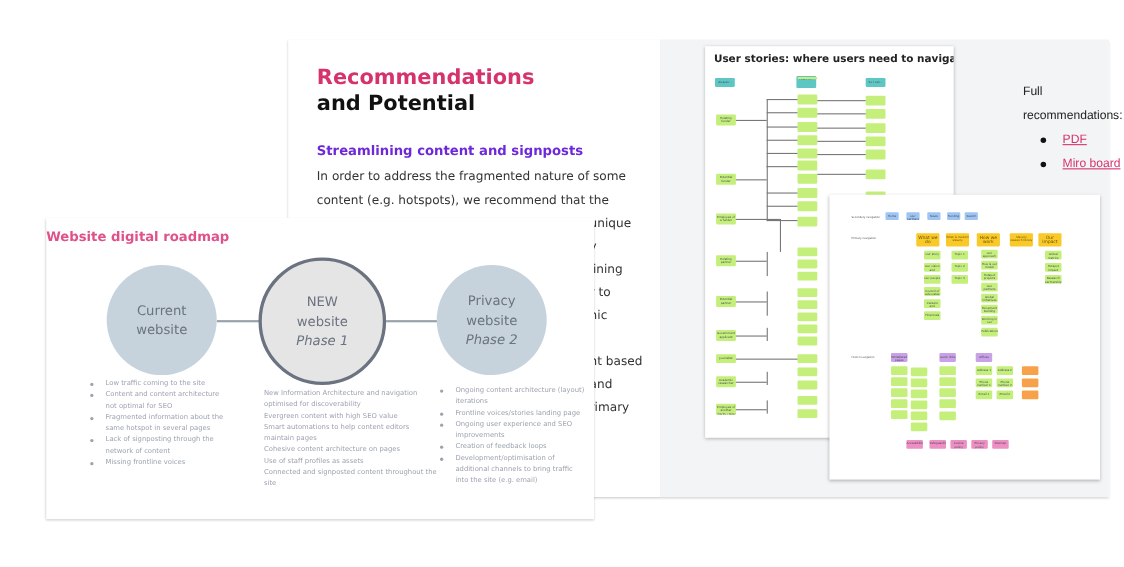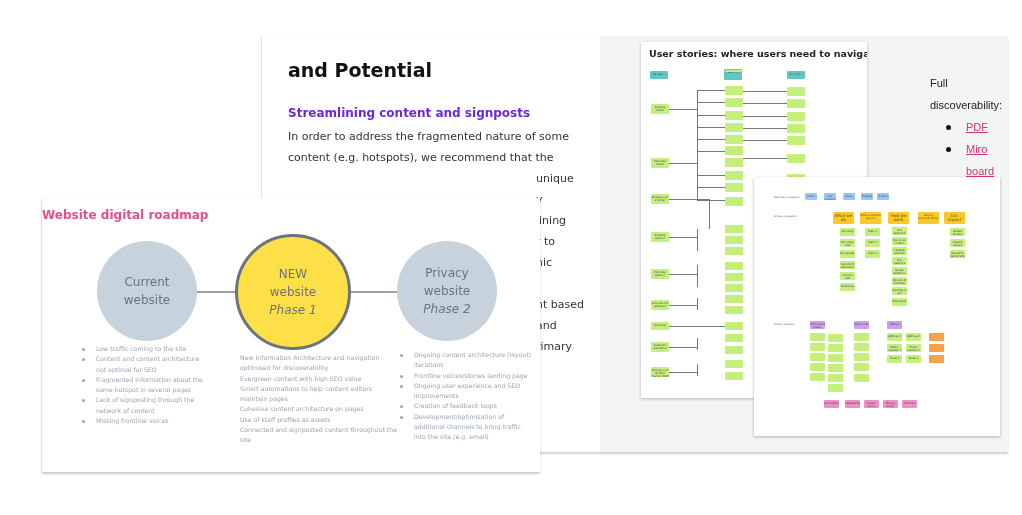--- a/index.html
+++ b/index.html
@@ -59,39 +59,40 @@
     background: #ffffff;
     box-shadow: 0 2px 2px rgba(0,0,0,0.2), -1px 0 2px rgba(0,0,0,0.06);
   }
   .rm-title { position: absolute; left: 0; top: 10px; color: #e0508a; font-size: 12px; font-weight: bold; filter: blur(0.4px); }
   .circle {
     position: absolute; border-radius: 50%; display: flex; flex-direction: column;
     align-items: center; justify-content: center; text-align: center;
     color: #6b7280; font-size: 12px; line-height: 18px; filter: blur(0.3px);
   }
   .c-current { left: 55px; top: 43px; width: 100px; height: 100px; background: #c6d3dc; }
-  .c-new { left: 193px; top: 36px; width: 116px; height: 116px; background: #fde047; border: 3px solid #6b7280; }
+  .c-new { left: 193px; top: 36px; width: 116px; height: 116px; background: #e5e5e5; border: 3px solid #6b7280; }
   .c-future { left: 355px; top: 43px; width: 100px; height: 100px; background: #c6d3dc; }
   .circle .it { font-style: italic; }
   .connector { position: absolute; top: 93px; height: 2px; background: #9aa3ab; }
   .bullets { position: absolute; top: 146px; font-size: 6.2px; line-height: 10.3px; color: #9ca3af; filter: blur(0.35px); list-style: none; }
   .bullets li { position: relative; padding-left: 16px; }
   .bullets li::before { content: ""; position: absolute; left: 2px; top: 4px; width: 3px; height: 3px; border-radius: 50%; background: #9ca3af; }
   .b-left { left: 38px; width: 125px; }
   .b-mid { left: 192px; width: 165px; }
   .b-mid li { padding-left: 6px; }
   .b-mid li::before { display: none; }
   .b-right { left: 356px; width: 135px; }
 </style>
 </head>
 <body>
 
 <div class="slide">
   <div class="slide-right"></div>
   <div class="slide-text">
+    <div class="rec-label">Recommendations</div>
     <div class="rec-title">and Potential</div>
     <div class="sub-heading">Streamlining content and signposts</div>
     <div class="body-text">
       <div>In order to address the fragmented nature of some</div>
       <div>content (e.g. hotspots), we recommend that the</div>
       <div style="padding-left:248px">
         <div>unique</div>
         <div>y</div>
         <div>lining</div>
         <div>r to</div>
@@ -99,21 +100,21 @@
         <div style="height:21px"></div>
         <div>nt based</div>
         <div>and</div>
         <div>rimary</div>
       </div>
     </div>
   </div>
 
   <div class="full-rec">
     <div>Full</div>
-    <div>discoverability:</div>
+    <div>recommendations:</div>
     <ul>
       <li><a href="#">PDF</a></li>
       <li><a href="#">Miro board</a></li>
     </ul>
   </div>
 </div>
 
 <div class="ustories">
   <div class="ustories-title">User stories: where users need to navigate?</div>
 

